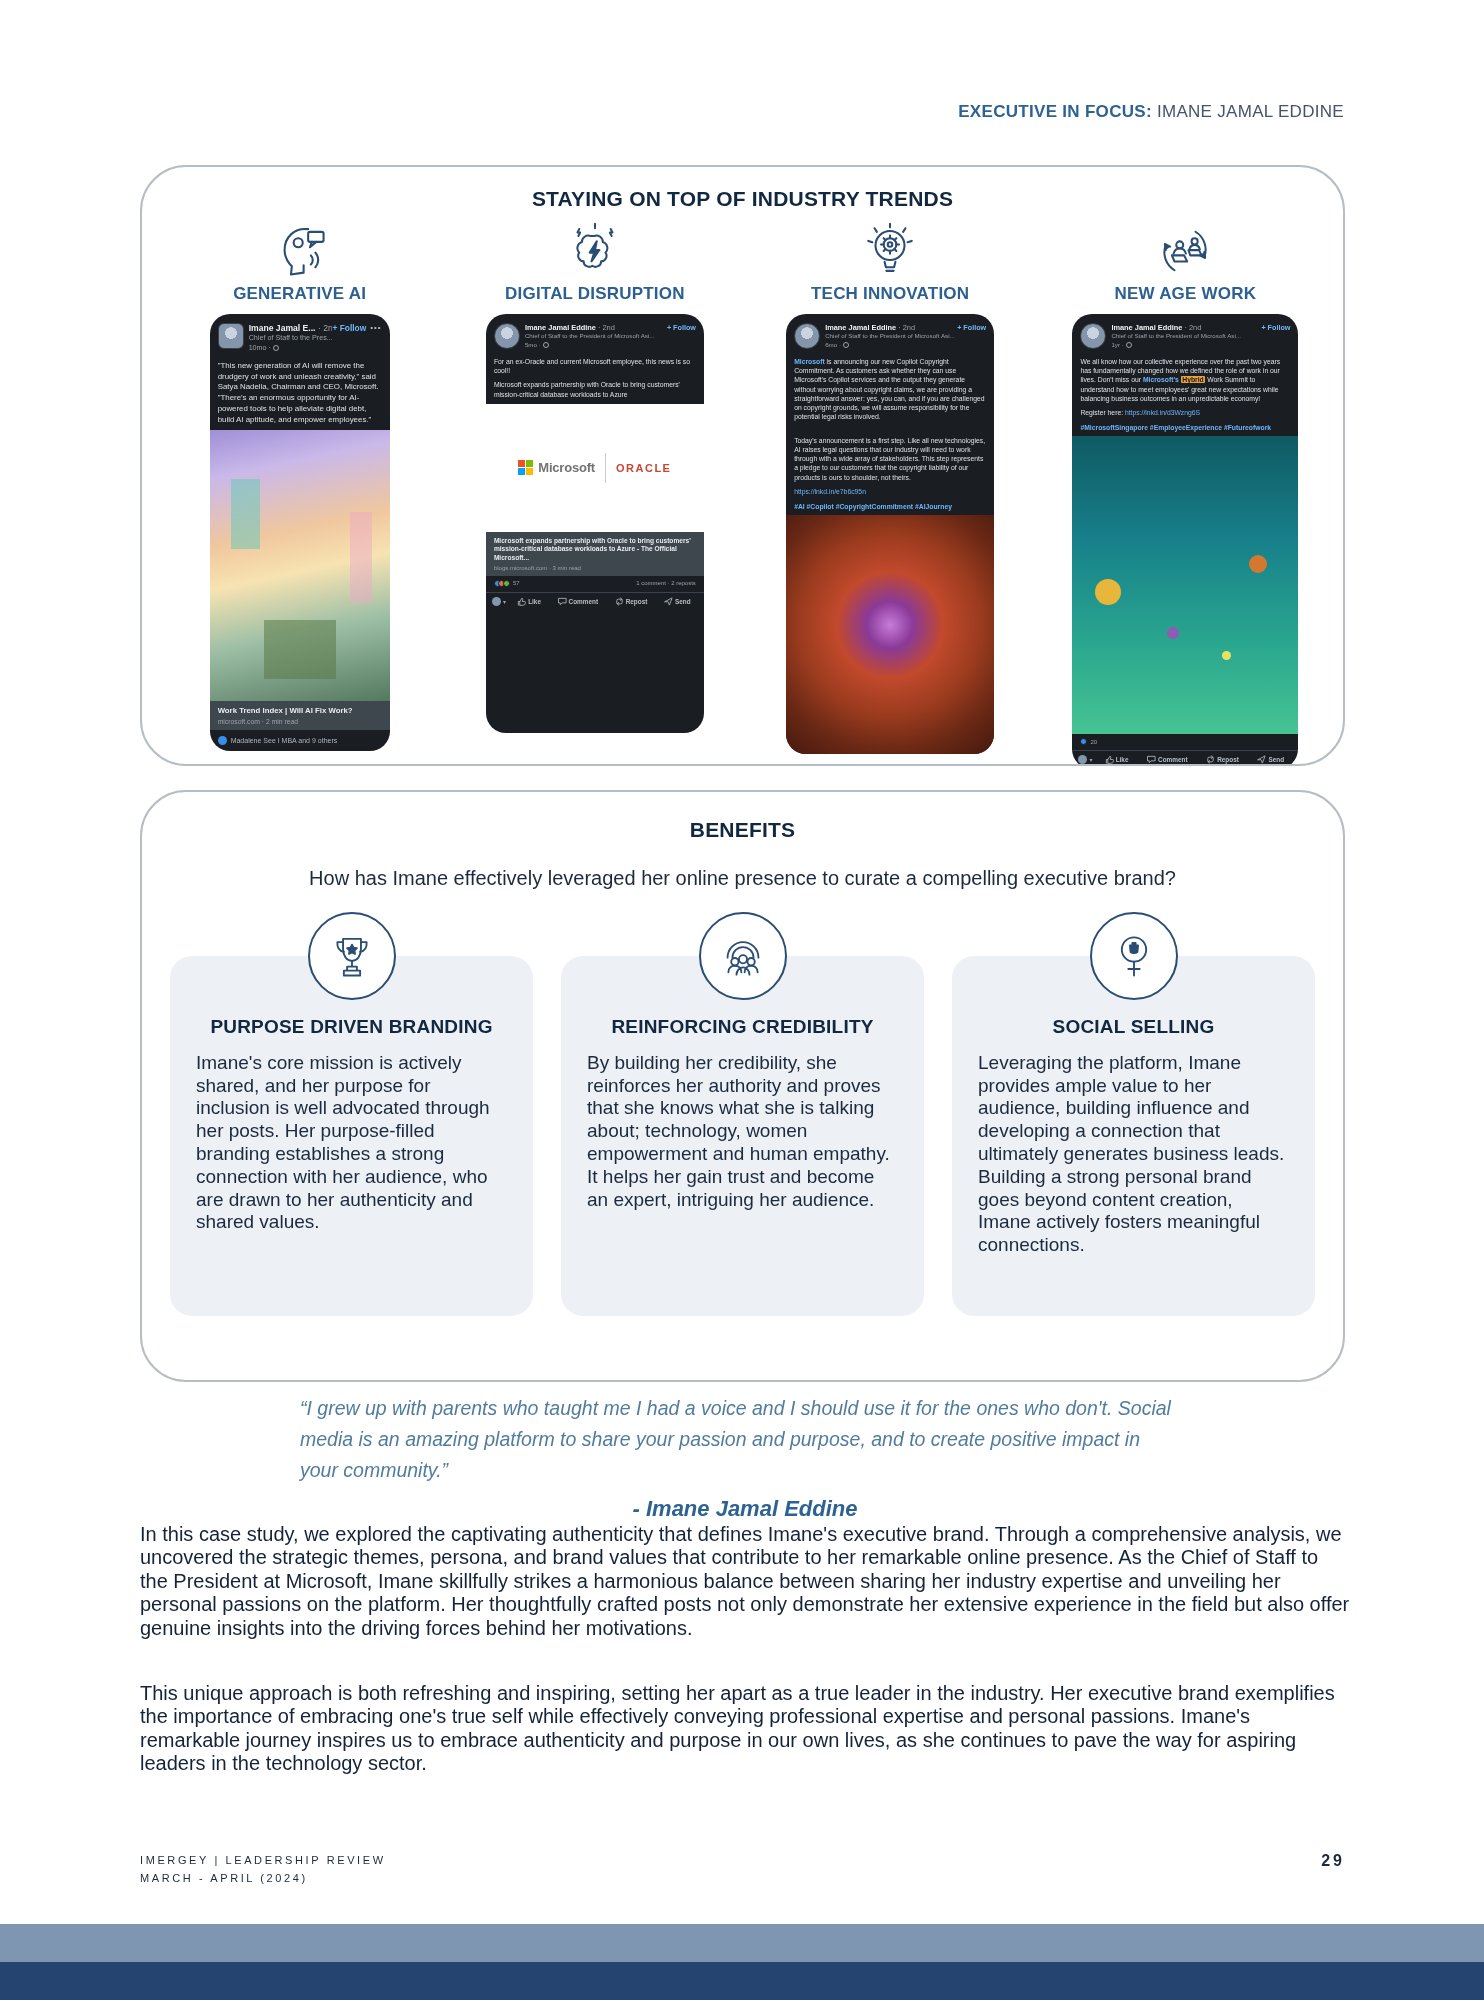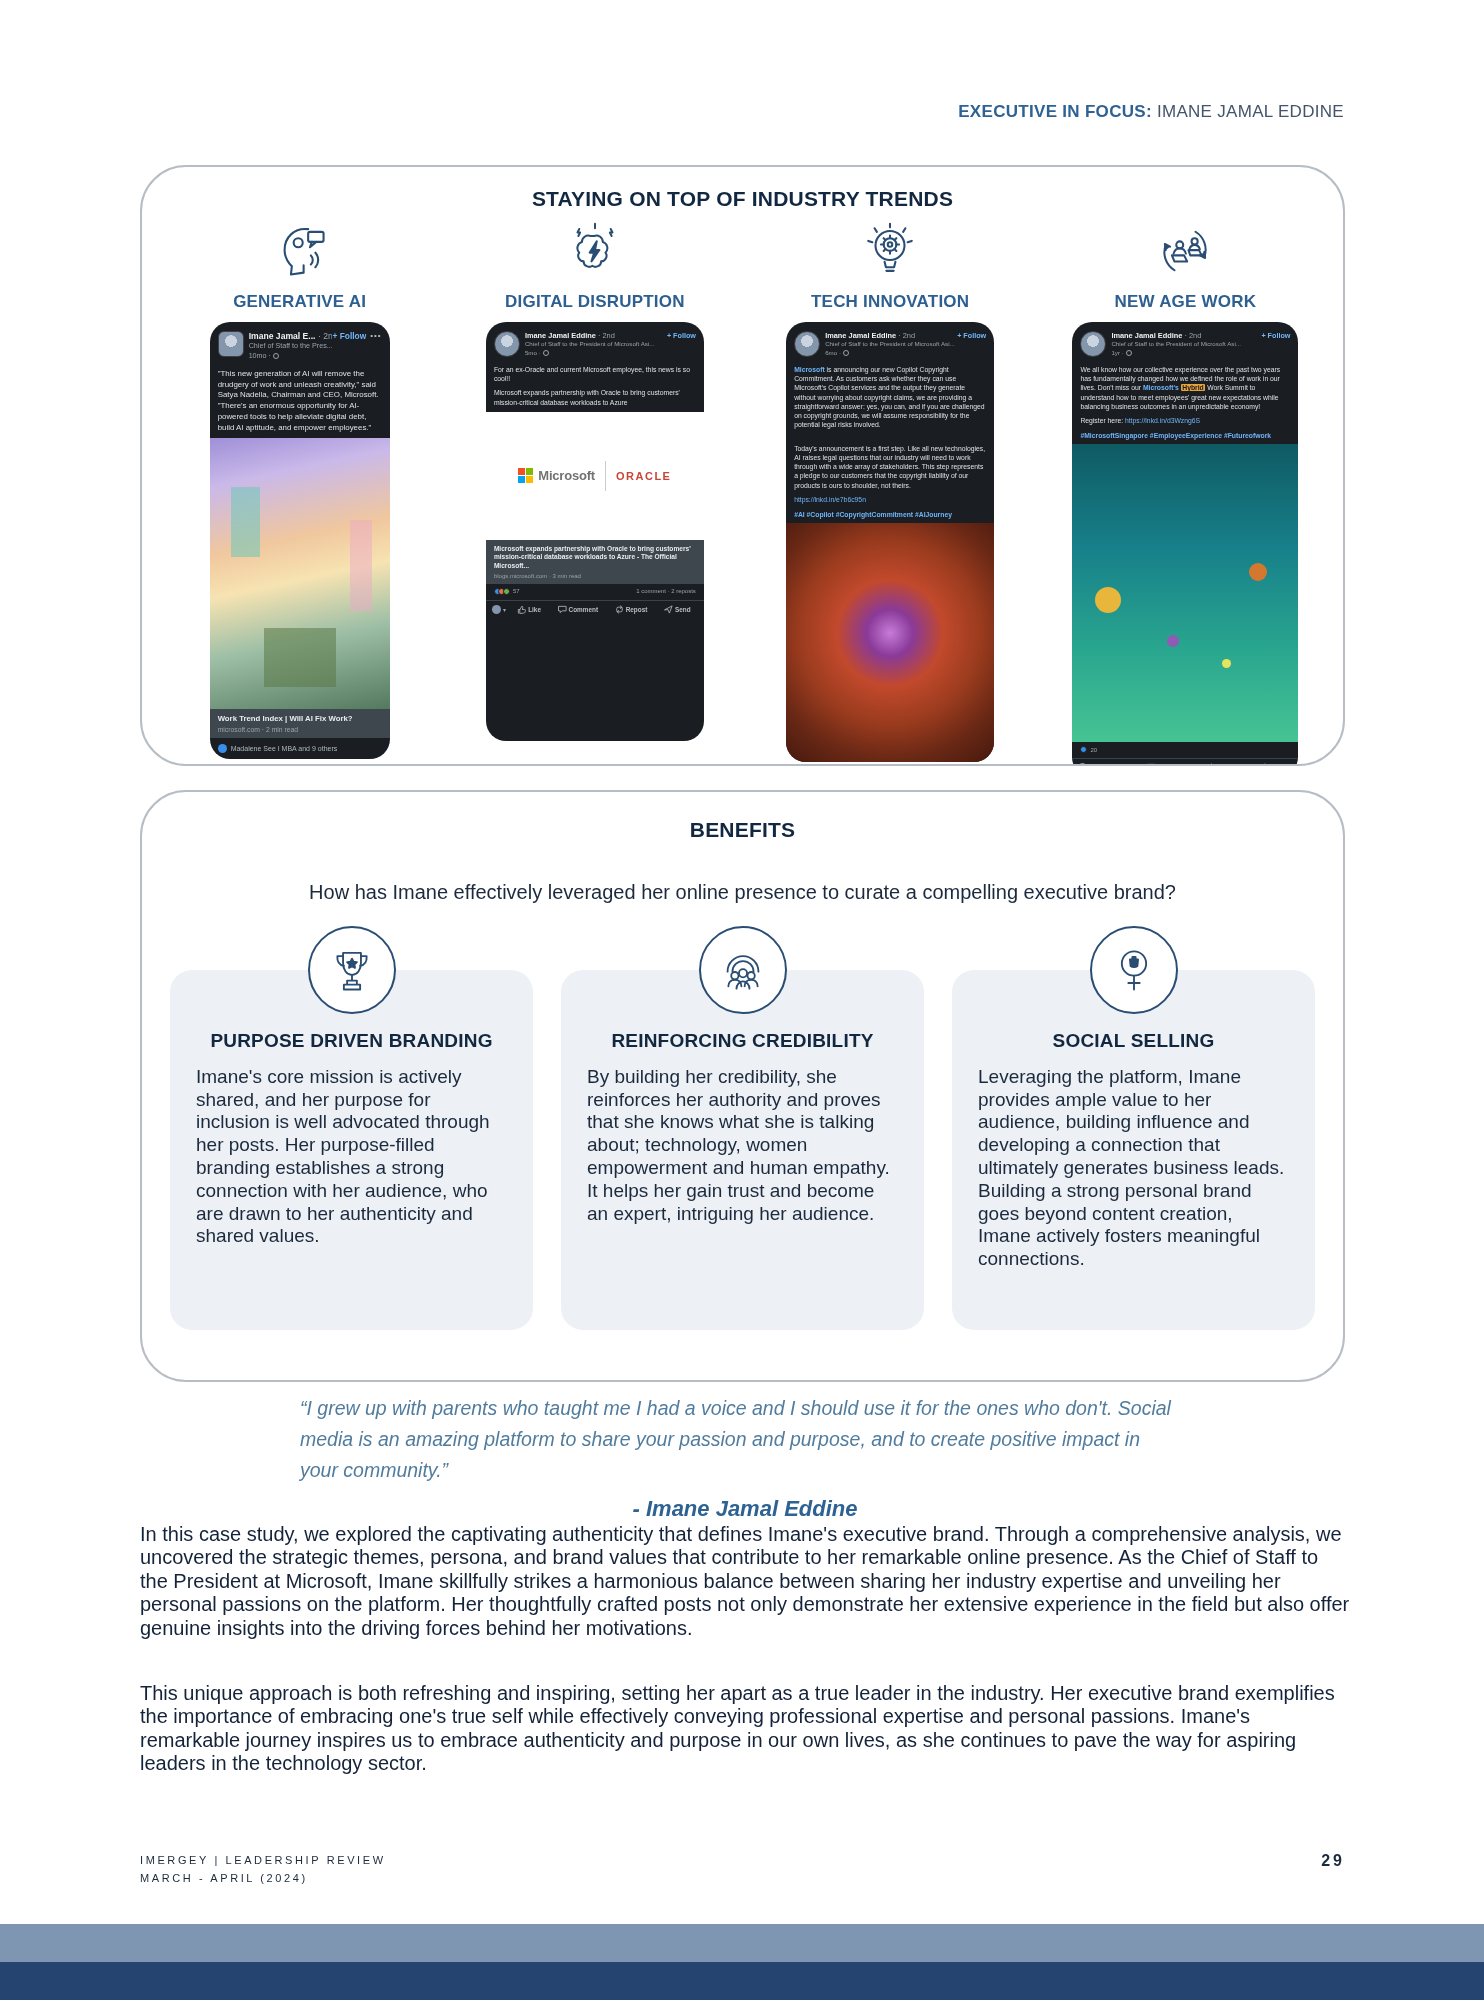--- a/index.html
+++ b/index.html
@@ -13,21 +13,21 @@
 
   
   .rbox{position:absolute;left:140px;width:1205px;border:2px solid #b7bdc5;border-radius:46px;background:#fff}
   .box-title{text-align:center;font-size:21px;font-weight:700;color:#122740;letter-spacing:.2px}
 
   
   .trends{top:165px;height:601px;padding:20px 12px 8px;overflow:hidden}
   .trend-grid{display:grid;grid-template-columns:repeat(4,1fr);margin-top:10px;column-gap:4px}
   .trend-col{display:flex;flex-direction:column;align-items:center}
   .trend-icon{height:58px;display:flex;align-items:flex-end;justify-content:center}
-  .trend-label{margin-top:13px;font-size:17px;font-weight:700;color:#2d5f90;letter-spacing:.2px;text-align:center}
+  .trend-label{margin-top:5px;font-size:17px;font-weight:700;color:#2d5f90;letter-spacing:.2px;text-align:center}
 
   
   .post{margin-top:10px;background:#1a1e22;border-radius:20px;color:#dde1e5;overflow:hidden;display:flex;flex-direction:column;position:relative}
   .post1{width:180px;height:437px}
   .post2{width:218px;height:419px}
   .post3{width:208px;height:440px}
   .post4{width:226px;height:455px}
   .p-head{display:flex;padding:9px 8px 4px;align-items:flex-start}
   .avatar{width:26px;height:26px;border-radius:6px;flex:0 0 auto;background:radial-gradient(circle at 50% 38%,#c9d4e0 0 30%,#8496ac 31% 100%);border:.5px solid #3a4046}
   .post2 .avatar,.post3 .avatar,.post4 .avatar{border-radius:50%}
@@ -89,21 +89,21 @@
   .ms-logo{display:flex;align-items:center;gap:5px}
   .ms-sq{display:grid;grid-template-columns:7px 7px;grid-template-rows:7px 7px;gap:1px}
   .ms-sq i{display:block}
   .ms-sq .s1{background:#f25022}.ms-sq .s2{background:#7fba00}.ms-sq .s3{background:#00a4ef}.ms-sq .s4{background:#ffb900}
   .ms-word{font-size:13px;color:#737373;font-weight:600;letter-spacing:-.2px}
   .logo-div{width:1px;height:30px;background:#c8ccd2}
   .oracle-word{font-size:11px;color:#c74634;font-weight:700;letter-spacing:1.5px}
 
   
   .benefits{top:790px;min-height:592px;padding:26px 28px 30px}
-  .question{text-align:center;font-size:20px;color:#1c2a3e;margin-top:39px}
+  .question{text-align:center;font-size:20px;color:#1c2a3e;margin-top:25px}
   .benefit-grid{display:grid;grid-template-columns:repeat(3,1fr);column-gap:28px;margin-top:22px;align-items:start}
   .benefit{display:flex;flex-direction:column;align-items:center}
   .b-circle{width:88px;height:88px;border-radius:50%;border:2.5px solid #2a4d74;background:#fff;display:flex;align-items:center;justify-content:center;position:relative;z-index:2;margin-bottom:-44px}
   .b-card{background:#edf0f4;border-radius:22px;width:100%;padding:60px 26px 30px;min-height:360px}
   .b-title{text-align:center;font-size:19px;font-weight:700;color:#122740;letter-spacing:.2px;line-height:1.15}
   .b-body{margin-top:14px;font-size:19px;line-height:1.2;color:#1c2a3e}
 
   
   .quote{position:absolute;top:1393px;left:300px;width:880px;font-size:19.5px;font-style:italic;color:#517c9e;line-height:1.6}
   .attribution{position:absolute;top:1496px;left:300px;width:890px;text-align:center;font-size:22px;font-style:italic;font-weight:700;color:#2e6293}

